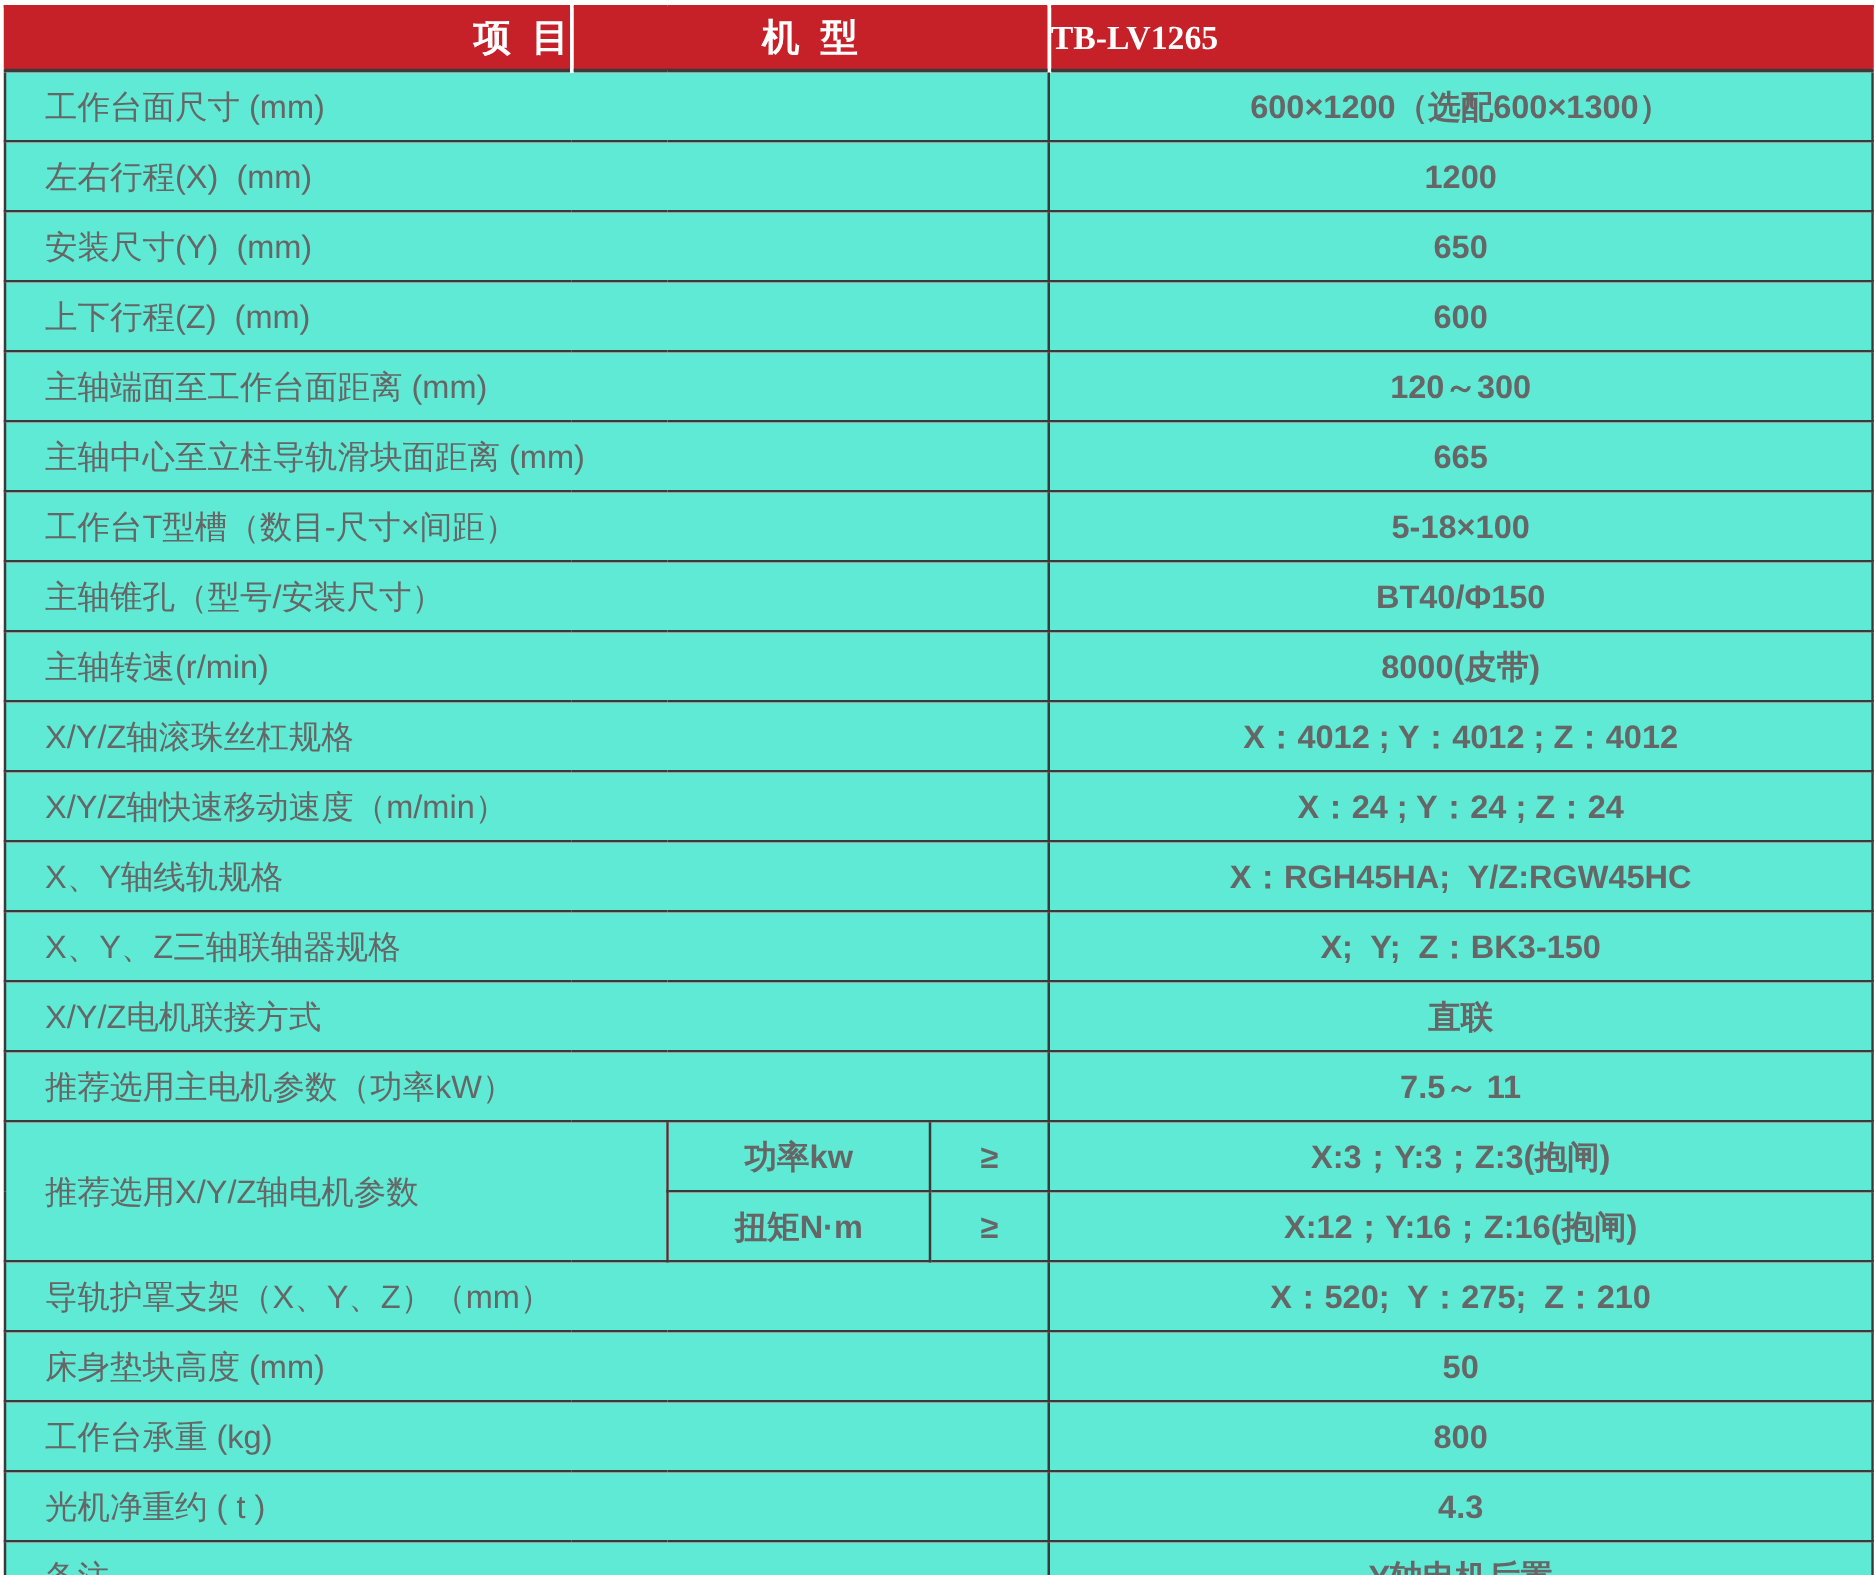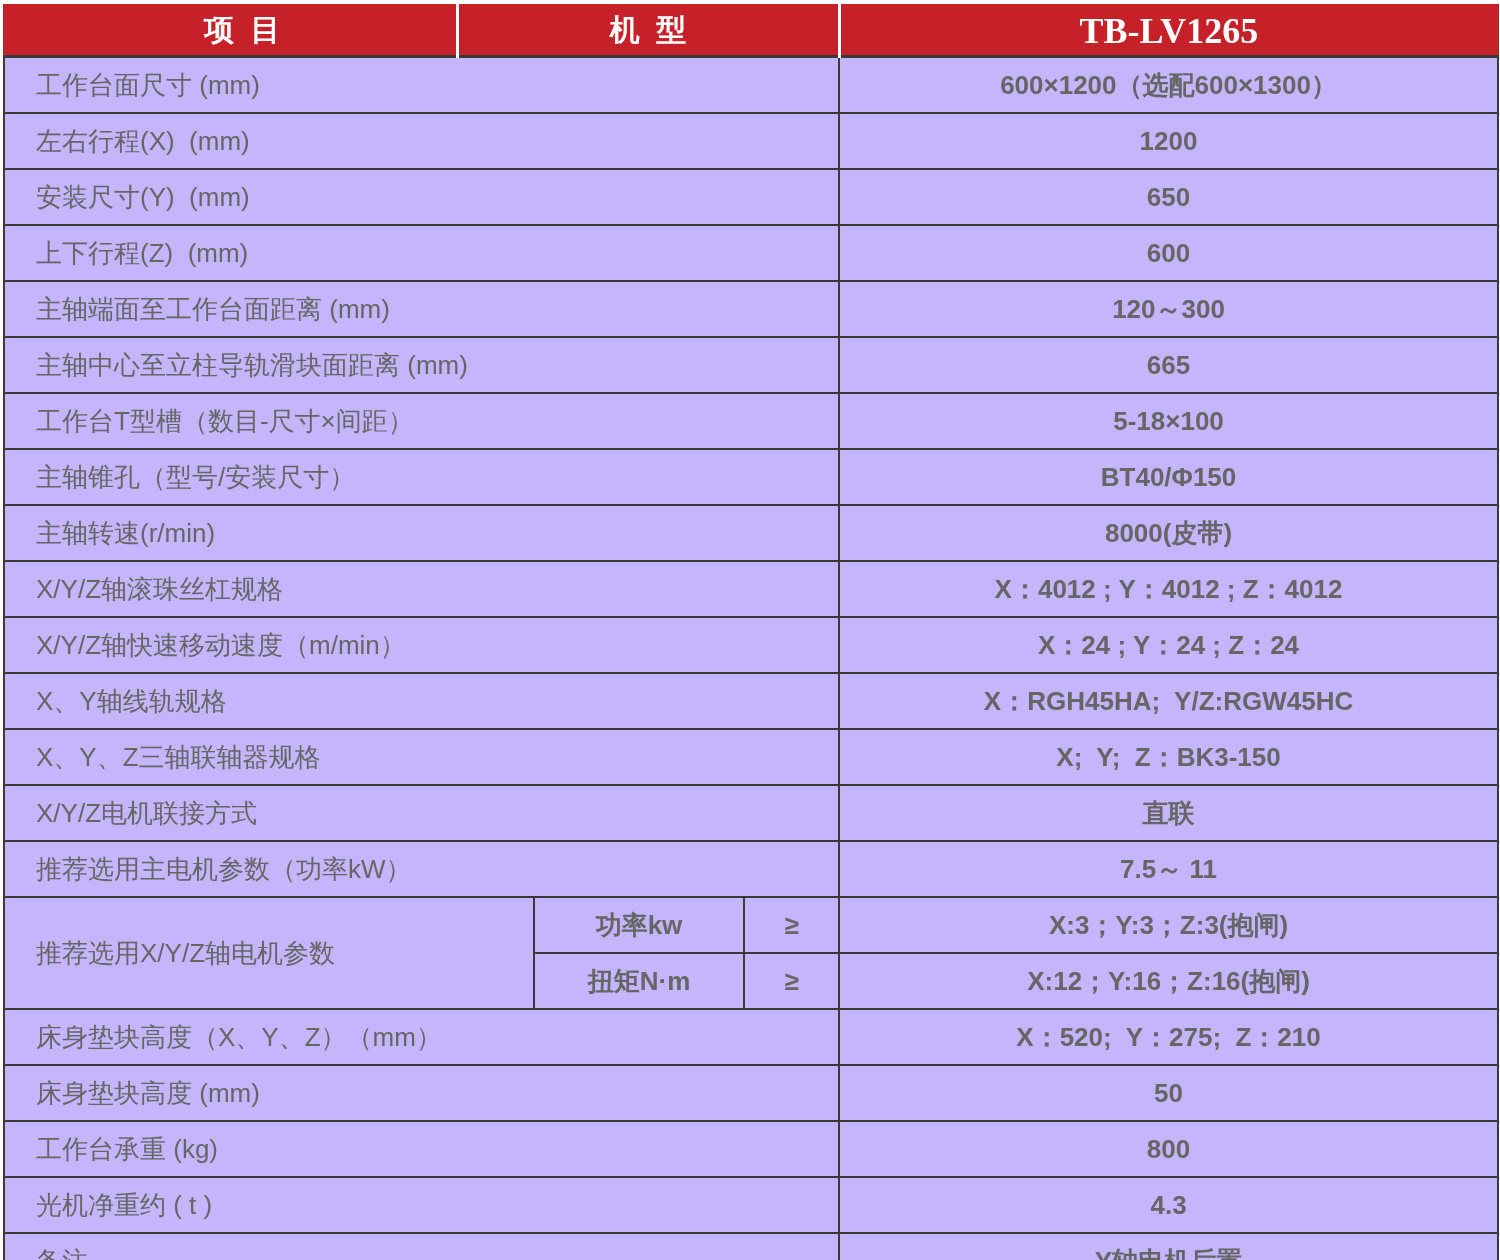--- a/index.html
+++ b/index.html
@@ -33,43 +33,43 @@
     color: #ffffff;
     height: 49px;
     font-size: 30px;
     font-weight: bold;
     padding: 0;
     border: 2px solid #C62128;
     white-space: pre;
     vertical-align: middle;
   }
   thead th.h-item {
-    text-align: center;
+    text-align: right;
     padding-left: 24px;
   }
   thead th.h-model {
     text-align: center;
     border-left: 3px solid #ffffff;
   }
   thead th.h-value {
-    text-align: center;
+    text-align: left;
     border-left: 3px solid #ffffff;
     font-family: "Liberation Serif", "DejaVu Serif", serif;
-    font-size: 36px;
+    font-size: 27px;
   }
   tbody td {
     border: 2px solid #3A3A3A;
     color: #666666;
     font-size: 26px;
     height: 54px;
     padding: 0;
     vertical-align: middle;
     white-space: pre;
     overflow: hidden;
-    background: #c4b5fd;
+    background: #5eead4;
   }
   tbody td.label {
     text-align: left;
     padding-left: 31px;
   }
   tbody td.value, tbody td.param, tbody td.cmp {
     text-align: center;
     font-weight: bold;
   }
   tbody tr.body-top td {
@@ -163,21 +163,21 @@
         <td class="param">功率kw</td>
         <td class="cmp">≥</td>
         <td class="value">X:3；Y:3；Z:3(抱闸)</td>
       </tr>
       <tr>
         <td class="param">扭矩N·m</td>
         <td class="cmp">≥</td>
         <td class="value">X:12；Y:16；Z:16(抱闸)</td>
       </tr>
       <tr>
-        <td class="label" colspan="4">床身垫块高度（X、Y、Z）（mm）</td>
+        <td class="label" colspan="4">导轨护罩支架（X、Y、Z）（mm）</td>
         <td class="value">X：520;  Y：275;  Z：210</td>
       </tr>
       <tr>
         <td class="label" colspan="4">床身垫块高度 (mm)</td>
         <td class="value">50</td>
       </tr>
       <tr>
         <td class="label" colspan="4">工作台承重 (kg)</td>
         <td class="value">800</td>
       </tr>

